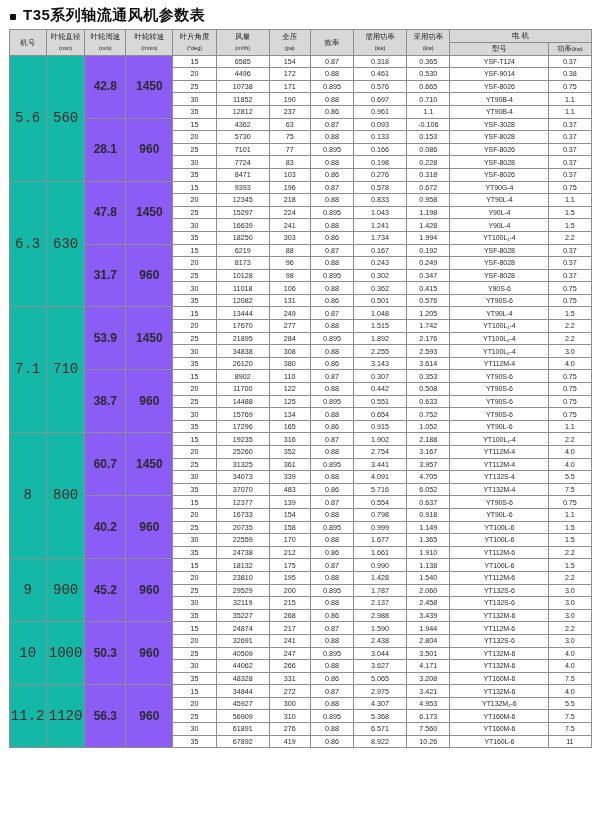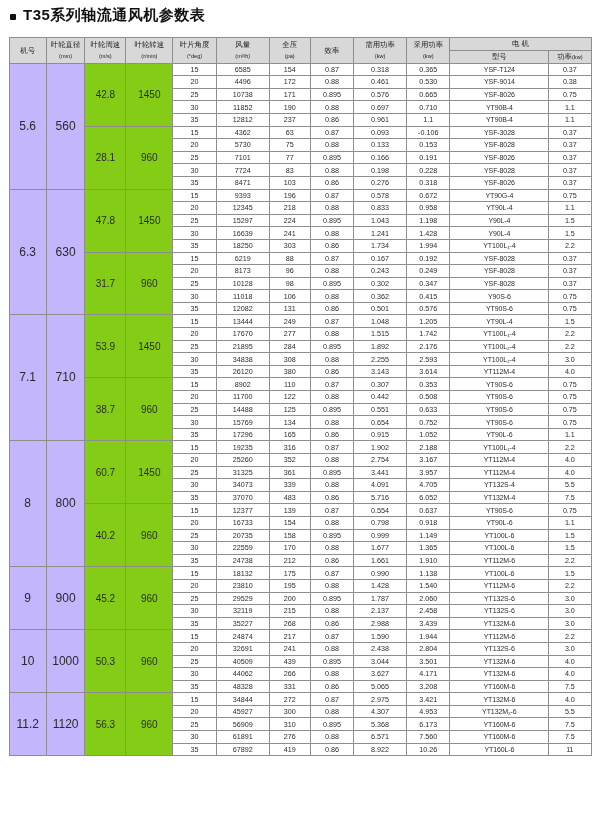--- a/index.html
+++ b/index.html
@@ -18,21 +18,21 @@
   .bullet{
     width:6px;height:6px;background:#111;border-radius:1px;
     margin-right:7px;margin-top:2px;
   }
   .doc-title{
     font-size:15px;font-weight:bold;letter-spacing:.5px;color:#111;
   }
   table.specs{
     border-collapse:collapse;
     width:583px;
-    margin:8px auto;
+    margin:0 auto;
     table-layout:fixed;
     font-size:7.2px;
     color:#2b2b2b;
   }
   table.specs th,table.specs td{
     border:1px solid #8e8e8e;
     text-align:center;
     vertical-align:middle;
     padding:0;
     height:11.6px;
@@ -43,27 +43,29 @@
   thead th{
     background:#d8d8d8;
     font-weight:normal;
     font-size:7.4px;
     color:#1b1b1b;
     height:15px;
     line-height:10px;
   }
   thead th .u{font-size:5.6px;}
   td.group{
-    background:#c4b5fd;
+    background:#14b8a6;
+    font-size:14px;
+    color:#2a2a2a;
+    font-family:Liberation Mono, monospace;
+  }
+  td.sub{
+    background:#8b5cf6;
     font-size:12px;
-    color:#2a2a2a;
-  }
-  td.sub{
-    background:#84cc16;
-    font-size:10px;
+    font-weight:bold;
   }
   td.val{background:#ffffff;}
   td.model{font-size:7px;letter-spacing:-.1px;}
 </style>
 </head>
 <body>
 
 <div class="page">
 
   <div class="title-row">
@@ -181,21 +183,21 @@
           <td class="val">0.153</td>
           <td class="val model">YSF-8028</td>
           <td class="val">0.37</td>
         </tr>
         <tr>
           <td class="val">25</td>
           <td class="val">7101</td>
           <td class="val">77</td>
           <td class="val">0.895</td>
           <td class="val">0.166</td>
-          <td class="val">0.191</td>
+          <td class="val">0.086</td>
           <td class="val model">YSF-8026</td>
           <td class="val">0.37</td>
         </tr>
         <tr>
           <td class="val">30</td>
           <td class="val">7724</td>
           <td class="val">83</td>
           <td class="val">0.88</td>
           <td class="val">0.198</td>
           <td class="val">0.228</td>
@@ -604,21 +606,21 @@
           <td class="val">241</td>
           <td class="val">0.88</td>
           <td class="val">2.438</td>
           <td class="val">2.804</td>
           <td class="val model">YT132S-6</td>
           <td class="val">3.0</td>
         </tr>
         <tr>
           <td class="val">25</td>
           <td class="val">40509</td>
-          <td class="val">439</td>
+          <td class="val">247</td>
           <td class="val">0.895</td>
           <td class="val">3.044</td>
           <td class="val">3.501</td>
           <td class="val model">YT132M-6</td>
           <td class="val">4.0</td>
         </tr>
         <tr>
           <td class="val">30</td>
           <td class="val">44062</td>
           <td class="val">266</td>

